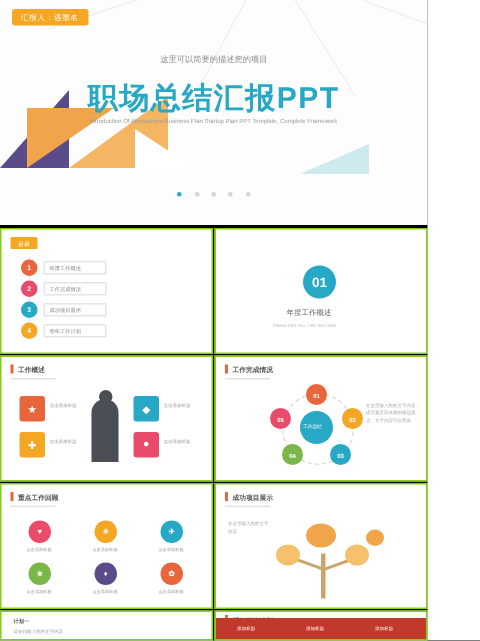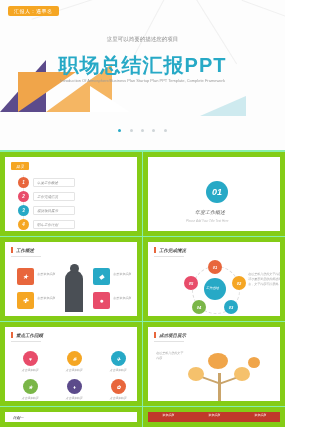--- a/index.html
+++ b/index.html
@@ -1,35 +1,35 @@
 <!DOCTYPE html>
 <html><head>
 <meta charset="utf-8">
 <style>
   html,body{margin:0;padding:0;background:#ffffff;}
   body{width:285px;height:427px;font-family:"Liberation Sans",sans-serif;overflow:hidden;}
-  .page{position:relative;width:285px;height:427px;background:#86efac;}
+  .page{position:relative;width:285px;height:427px;background:#000000;}
 
   
   .hero{position:relative;width:285px;height:150px;background:#fdfdfd;overflow:hidden;}
   .hero .bgline{position:absolute;background:#f0f0f0;}
   .hero .tri{position:absolute;width:0;height:0;}
   .hero-badge{position:absolute;left:8px;top:6px;background:#f5a623;color:#fff;font-size:5px;
               padding:2px 6px;border-radius:2px;letter-spacing:.5px;z-index:9;}
   .hero-sub{position:absolute;left:0;right:0;top:36px;text-align:center;font-size:5.5px;color:#8a8a8a;z-index:9;}
   .hero-title{position:absolute;left:0;right:0;top:52px;text-align:center;font-size:20px;font-weight:bold;
               color:#27a9c6;letter-spacing:1px;z-index:9;}
   .hero-en{position:absolute;left:0;right:0;top:78px;text-align:center;font-size:4px;color:#9a9a9a;
            line-height:1.5;z-index:9;}
   .dots{position:absolute;left:0;right:0;top:118px;text-align:center;z-index:9;}
   .dots span{display:inline-block;width:3px;height:3px;border-radius:50%;background:#cfd5d8;margin:0 2px;}
   .dots span.on{background:#27a9c6;}
 
   
-  .slide{position:absolute;background:#fff;border:5px solid #84cc16;box-sizing:border-box;overflow:hidden;font-style:italic;}
+  .slide{position:absolute;background:#fff;border:1px solid #84cc16;box-sizing:border-box;overflow:hidden;}
   .s-title{position:absolute;left:6px;top:5px;font-size:4.5px;color:#555;font-weight:bold;}
   .s-title .bar{display:inline-block;width:2px;height:6px;background:#e8663c;margin-right:3px;
                 vertical-align:-1px;}
   .s-line{position:absolute;left:6px;top:14px;width:30px;height:1px;background:#e2e2e2;}
 
   
   .cat-item{position:absolute;height:11px;display:flex;align-items:center;}
   .cat-num{width:11px;height:11px;border-radius:50%;color:#fff;font-size:4.5px;display:flex;
            align-items:center;justify-content:center;font-weight:bold;}
   .cat-box{height:9px;border:1px solid #e4e4e4;border-radius:1px;margin-left:4px;width:42px;

